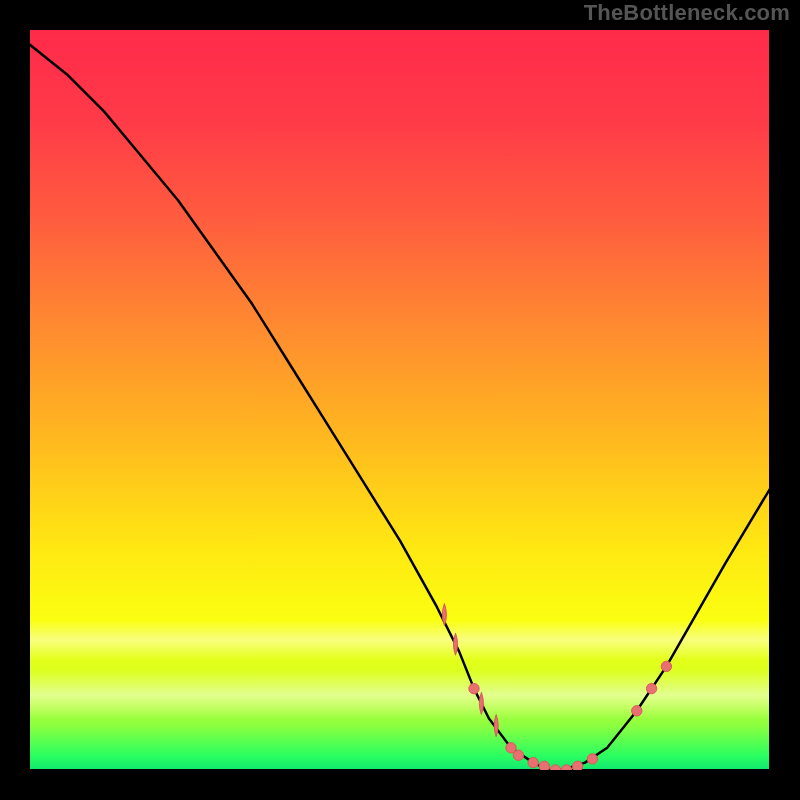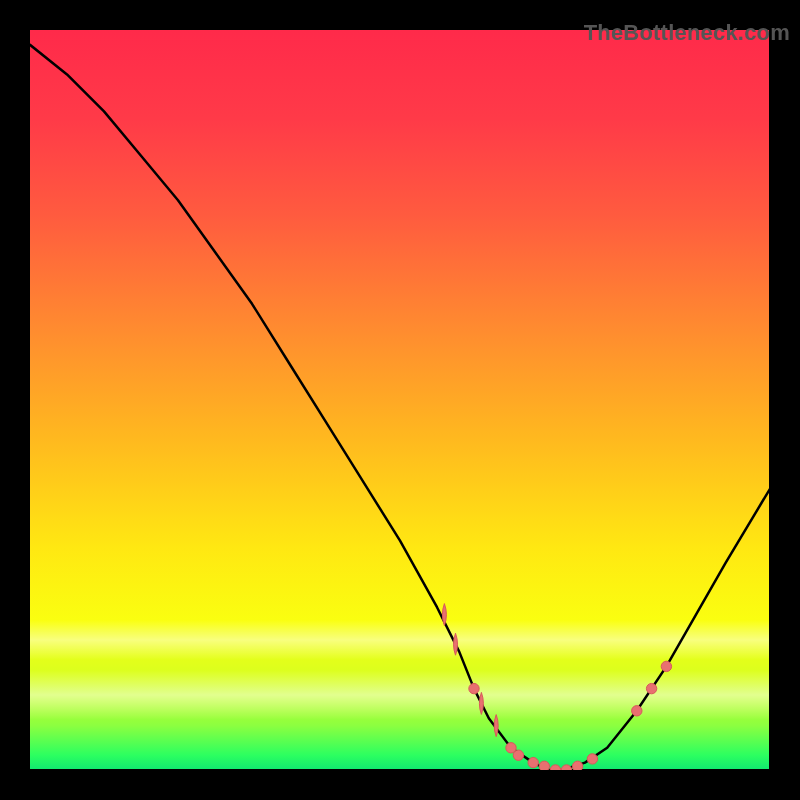--- a/index.html
+++ b/index.html
@@ -12,21 +12,21 @@
     font-family: Arial, Helvetica, sans-serif;
   }
   .frame {
     position: relative;
     width: 800px;
     height: 800px;
     background: #000;
   }
   .watermark {
     position: absolute;
-    top: 20px;
+    top: 0;
     right: 10px;
     color: #555;
     font-size: 22px;
     font-weight: 600;
     letter-spacing: 0.2px;
     z-index: 20;
   }
   .plot-area {
     position: absolute;
     left: 30px;

